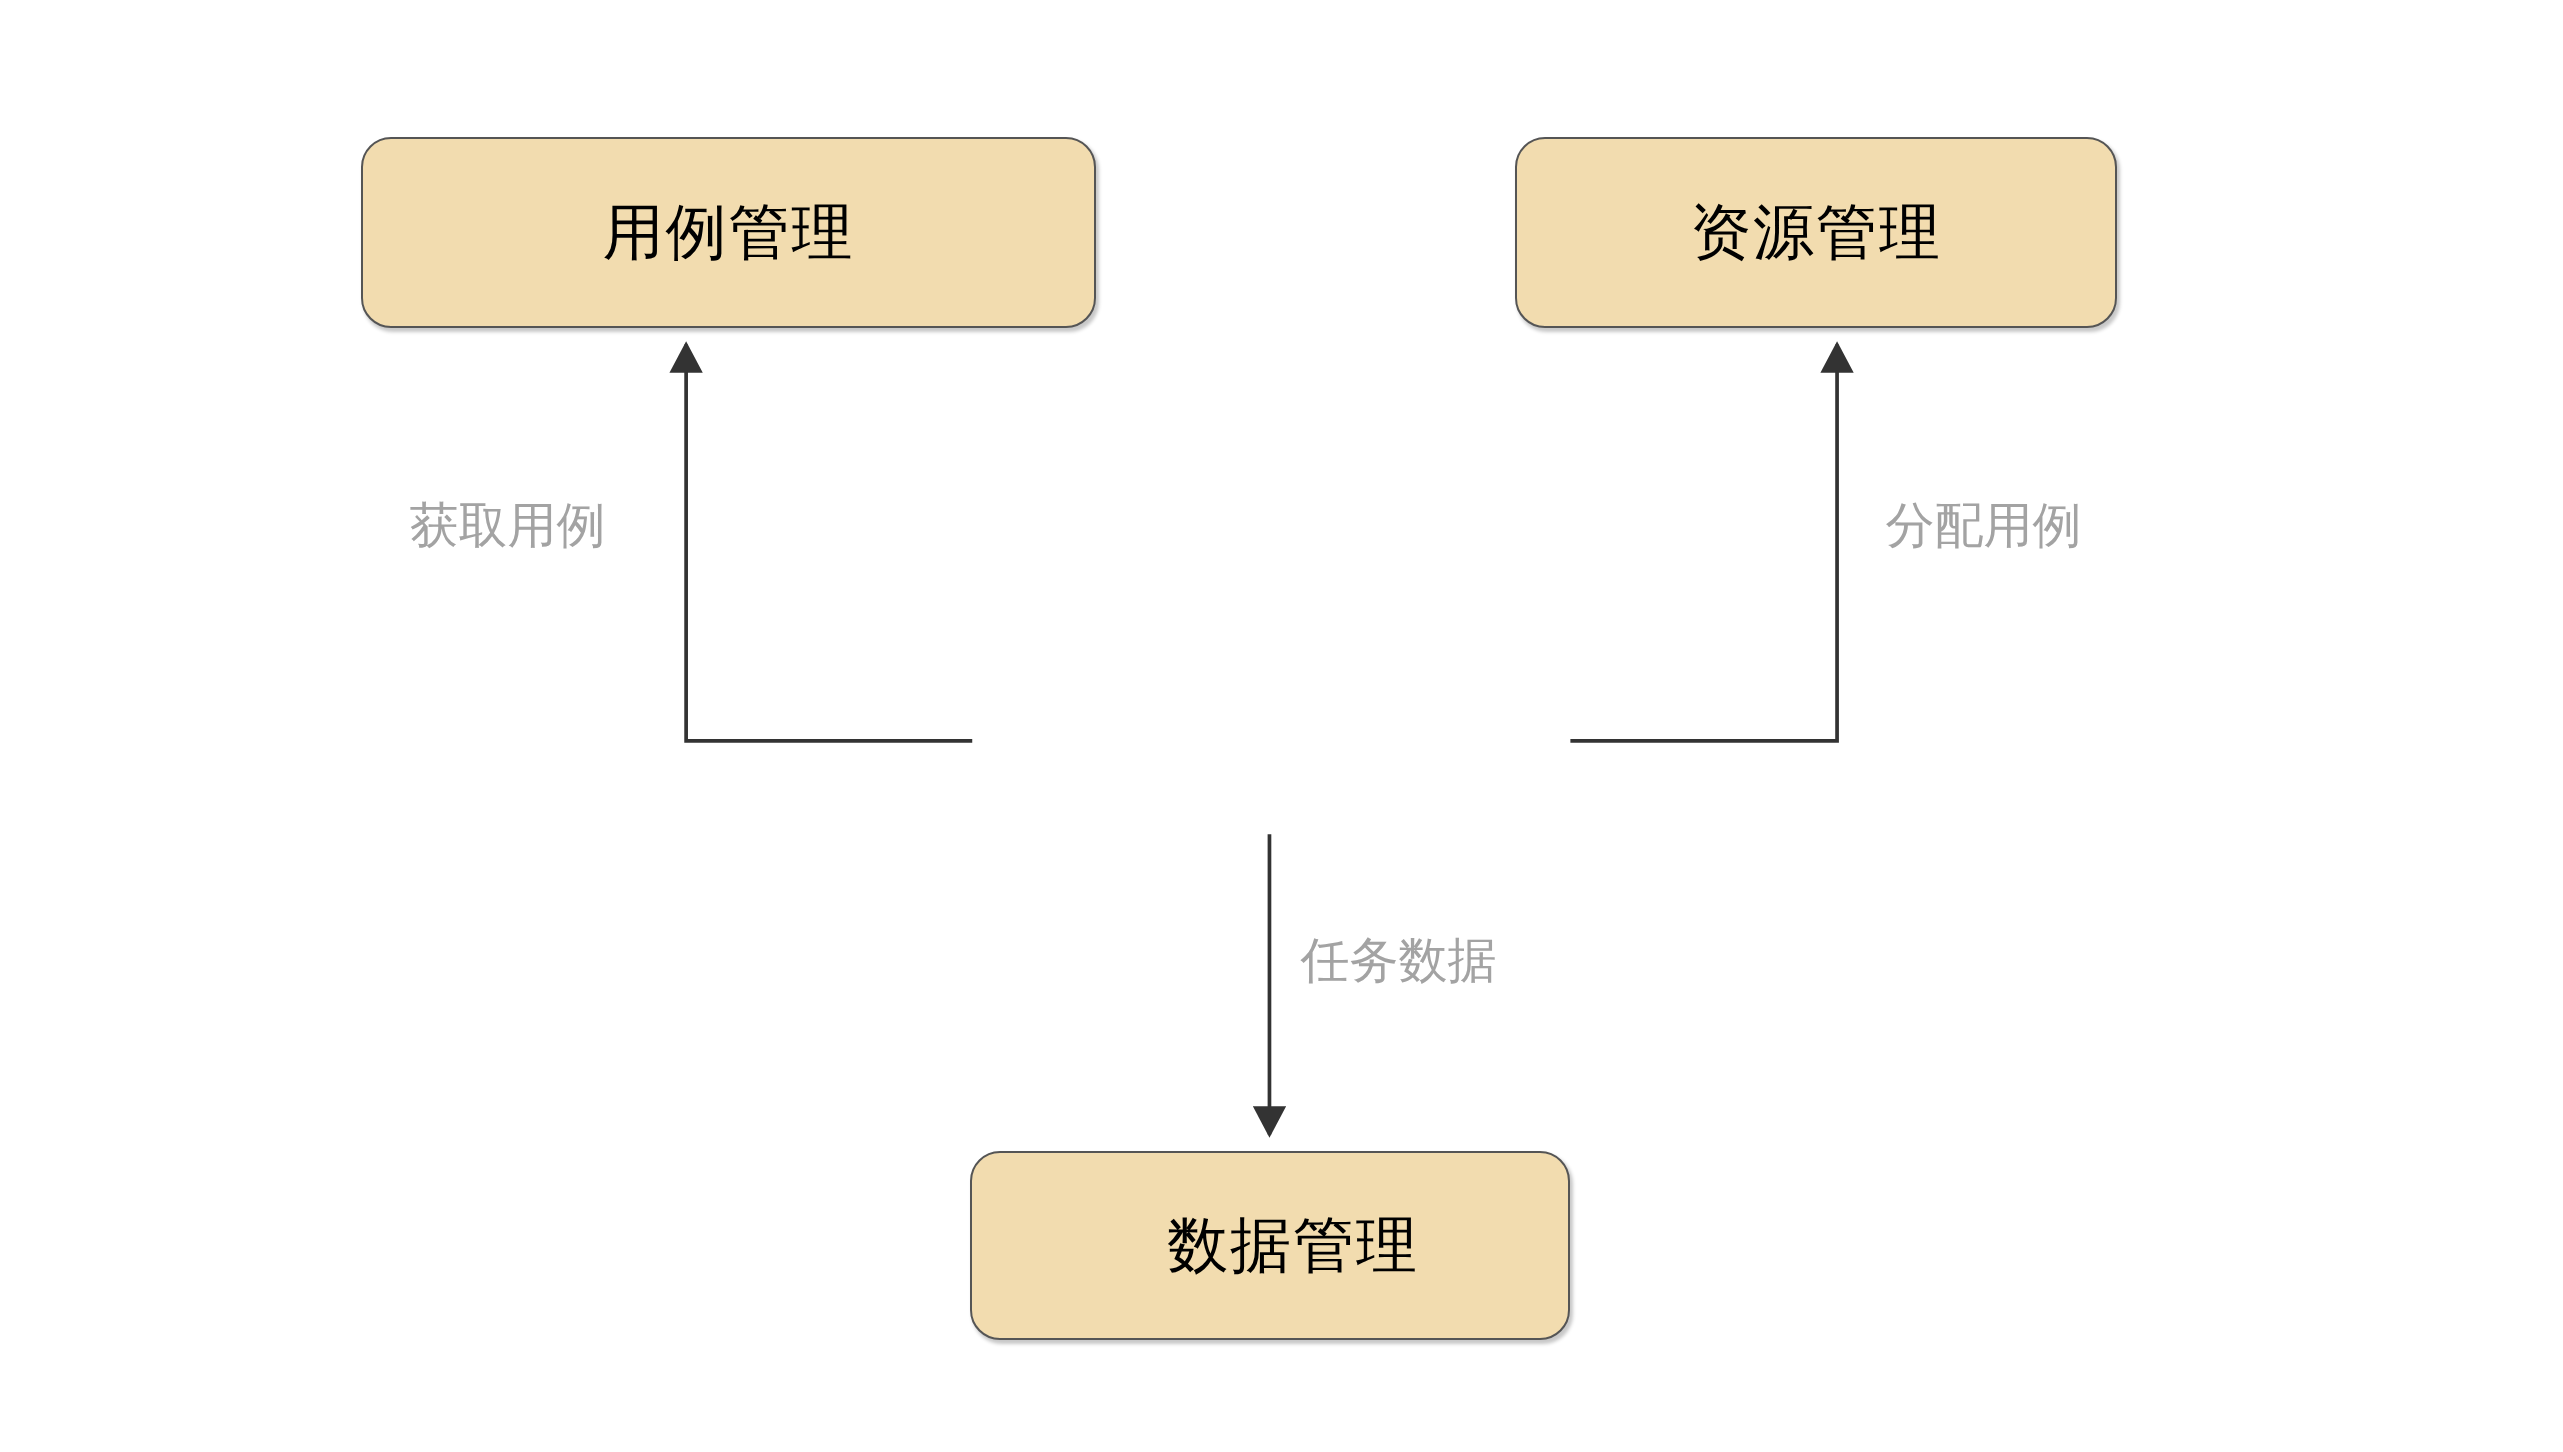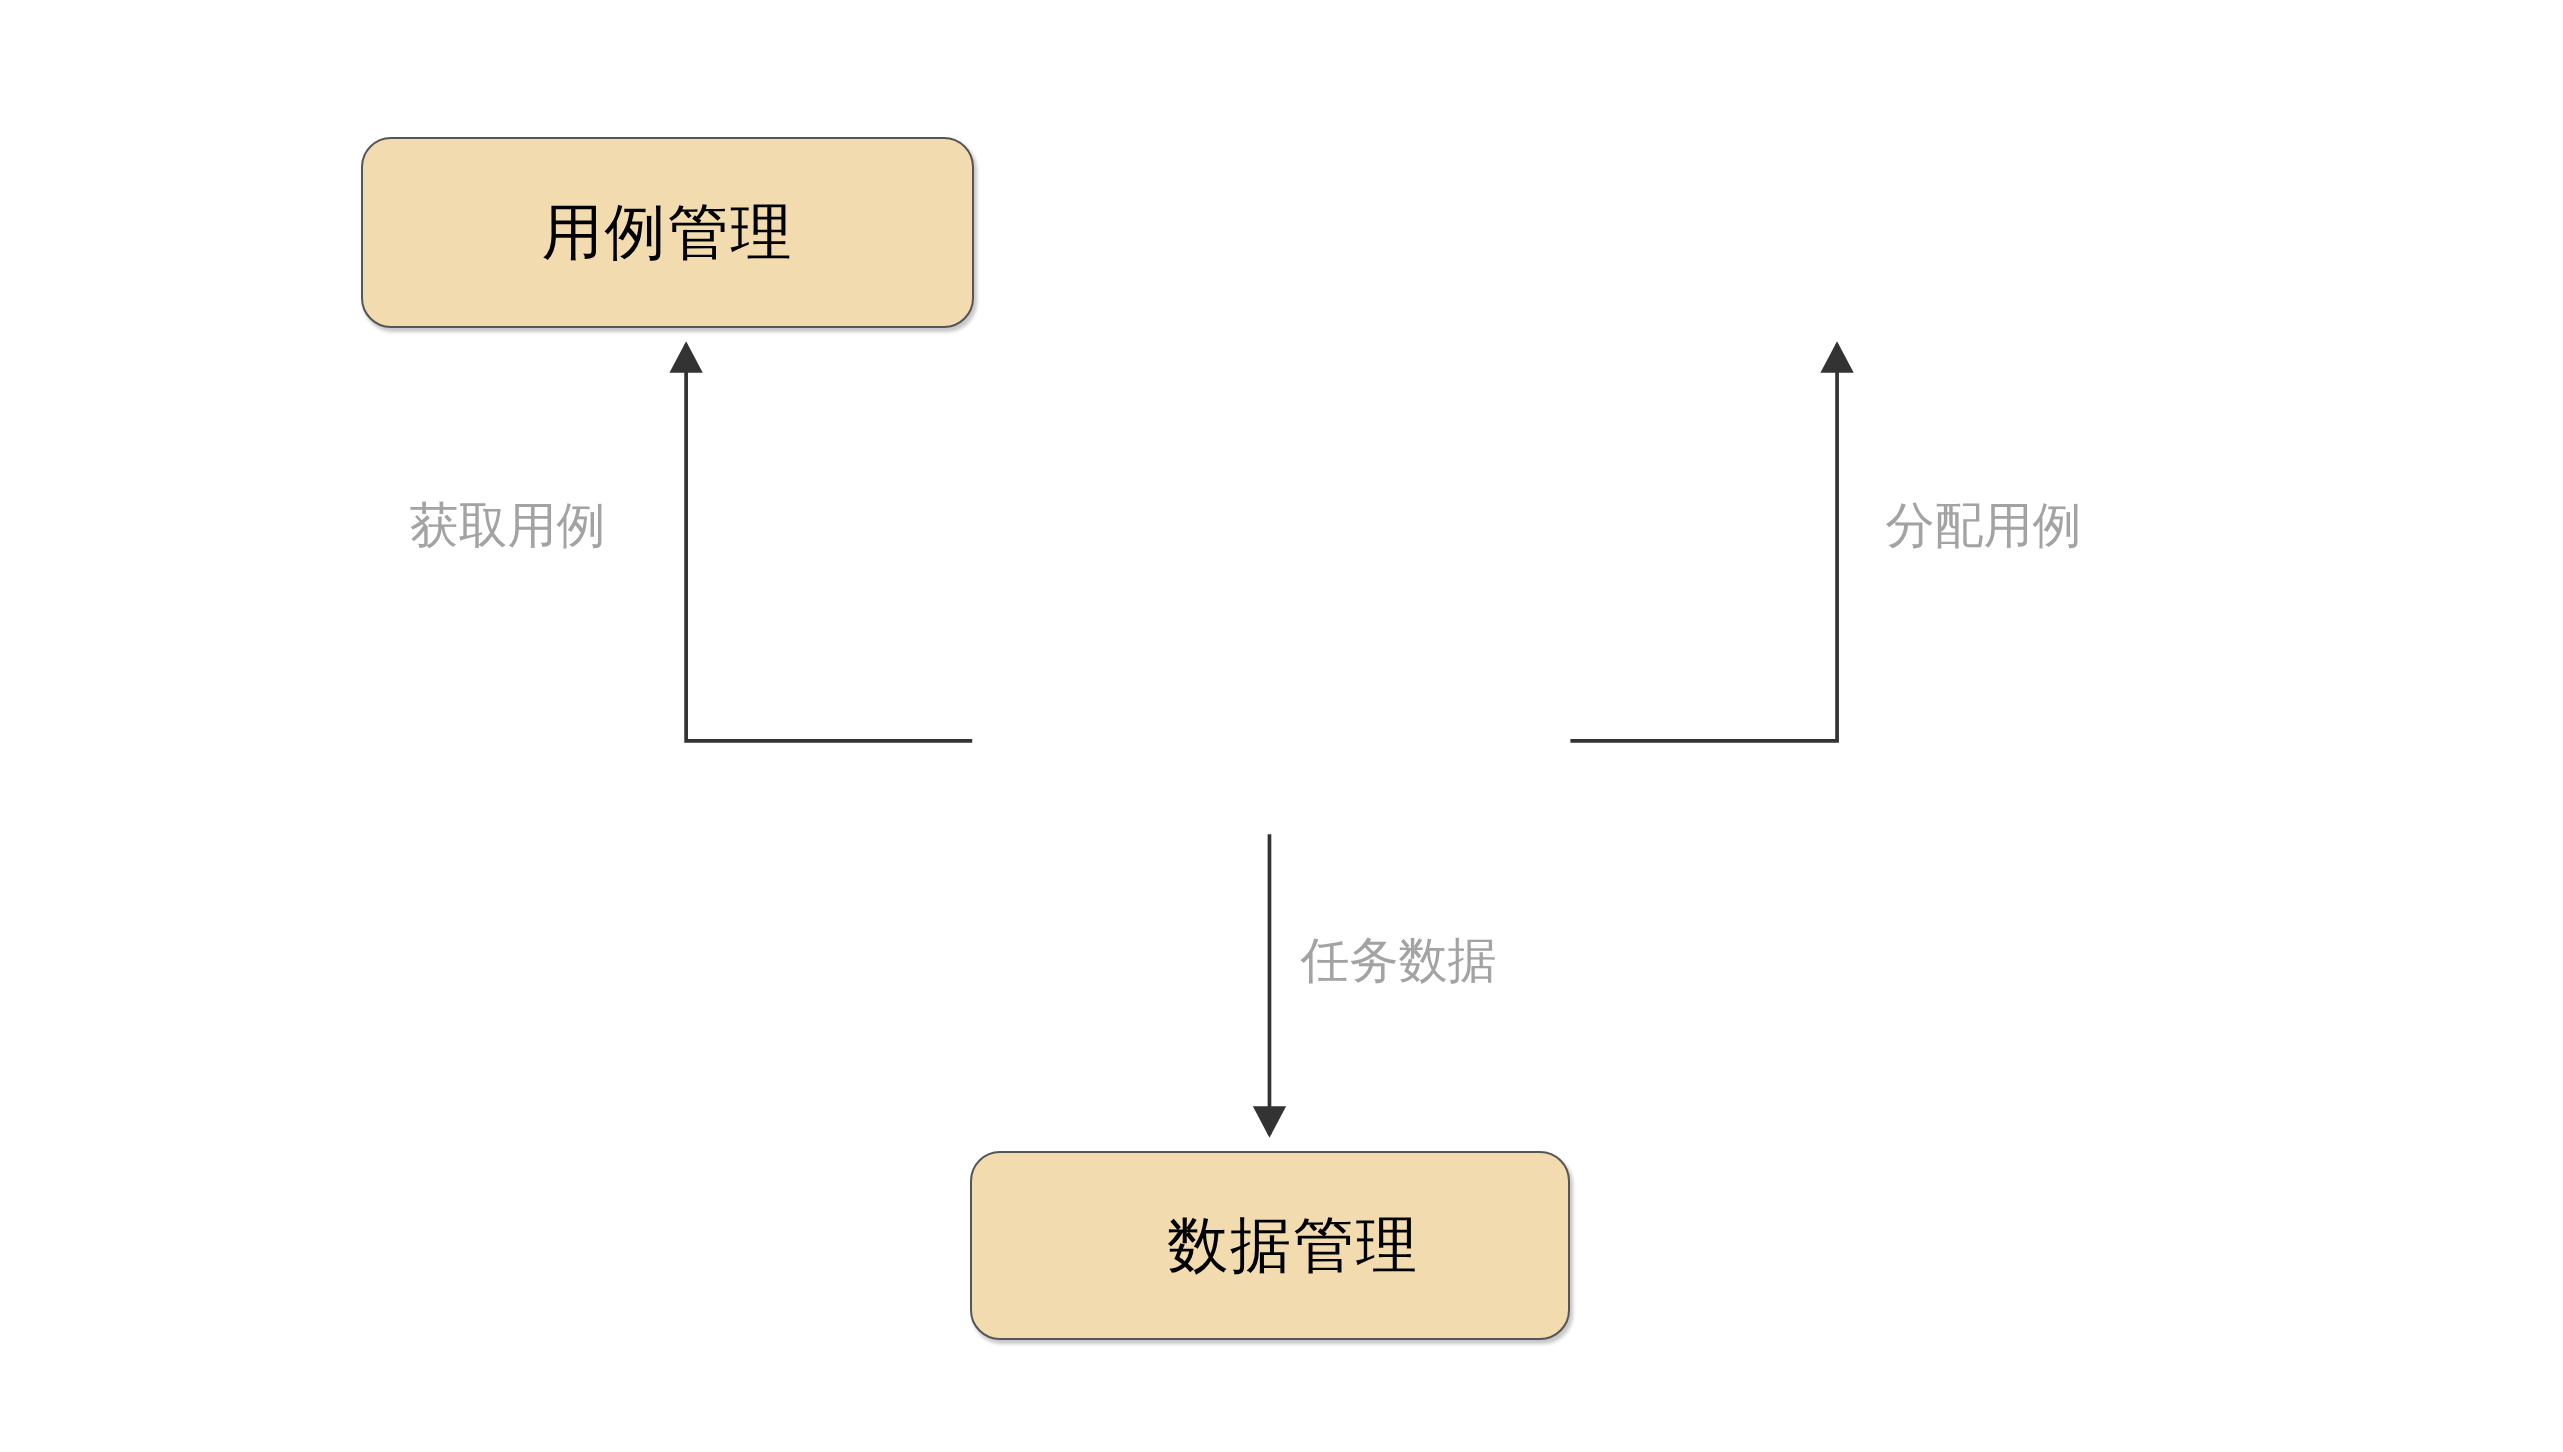--- a/index.html
+++ b/index.html
@@ -51,21 +51,21 @@
     font-size: 49px;
     line-height: 1;
     color: #A3A3A3;
     white-space: nowrap;
     background: #ffffff;
     padding: 1.9px 5.6px;
     user-select: none;
     z-index: 6;
   }
   
-  #node-usecase    { left: 361px;  top: 137px;  width: 613px; height: 191px; text-align: center; }
+  #node-usecase    { left: 361px;  top: 137px;  width: 735px; height: 191px; text-align: center; }
   #node-resource   { left: 1515px; top: 137px;  width: 602px; height: 191px; }
   #node-task       { left: 972px; top: 644px;  width: 598px; height: 191px; }
   #node-data       { left: 970px; top: 1151px; width: 600px; height: 189px; padding-left: 46px; }
   
   #label-fetch-usecase  { left: 404px;  top: 499px; }
   #label-assign-usecase { left: 1880px; top: 499px; }
   #label-task-data      { left: 1295px; top: 934px; }
 </style>
 </head>
 <body>
@@ -89,20 +89,23 @@
 
     <g>
       <path d="M 1371 901 L 1371 1225" fill="none" stroke="#333333" stroke-width="4" stroke-linecap="butt" stroke-linejoin="miter" marker-end="url(#arrowhead)"></path>
     </g>
   </svg>
 
   <div class="node" id="node-usecase">
     <span class="node-label">用例管理</span>
   </div>
 
+  <div class="node" id="node-resource">
+    <span class="node-label">资源管理</span>
+  </div>
 
 
   <div class="node" id="node-data">
     <span class="node-label">数据管理</span>
   </div>
 
   <div class="edge-label" id="label-fetch-usecase">获取用例</div>
 
   <div class="edge-label" id="label-assign-usecase">分配用例</div>
 

